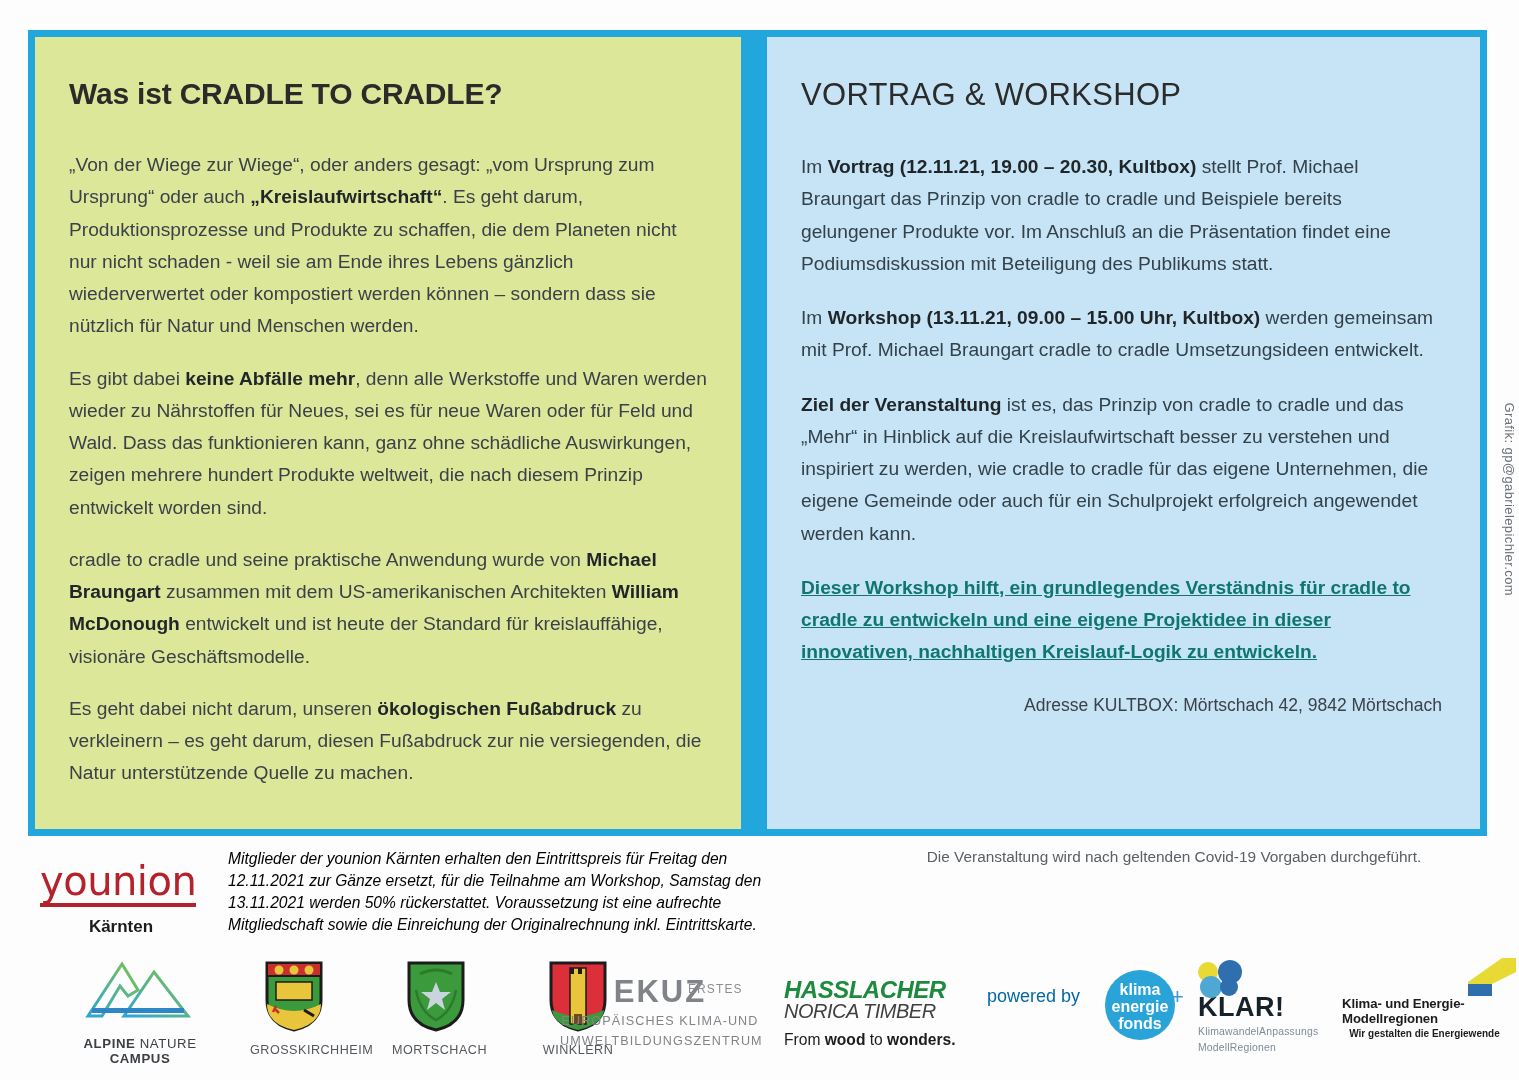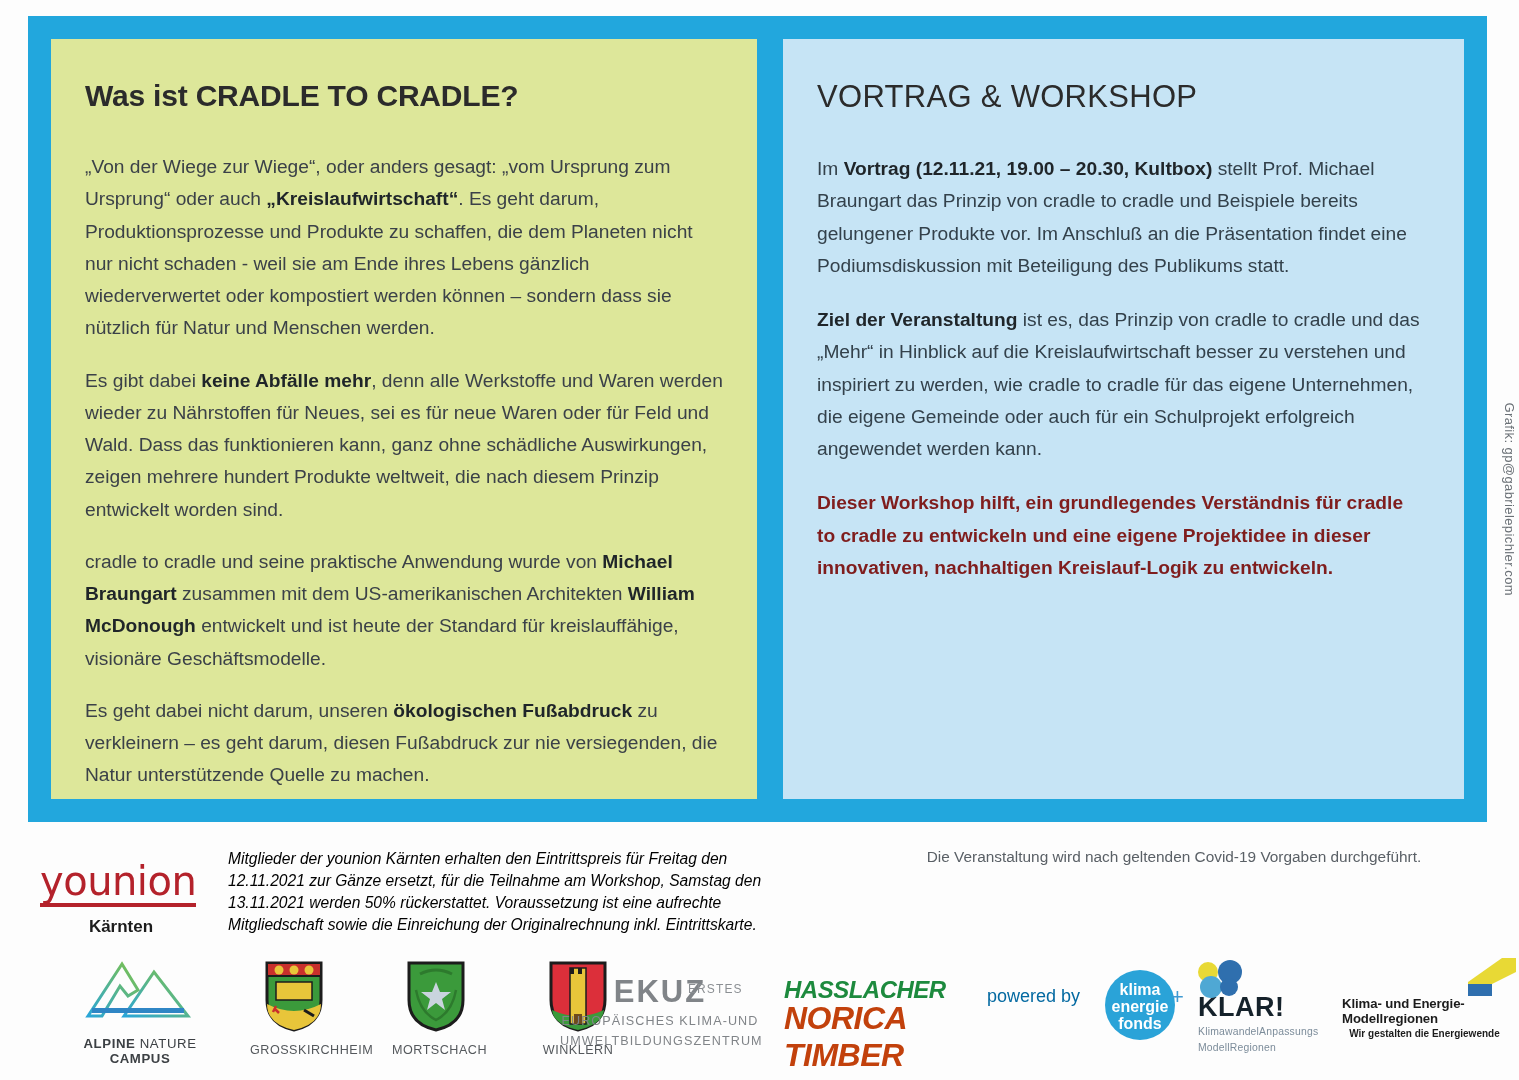--- a/index.html
+++ b/index.html
@@ -7,24 +7,24 @@
     width: 1519px; height: 1080px;
     background: #ffffff;
     font-family: "Liberation Sans", sans-serif;
     overflow: hidden;
   }
   .page { position: relative; width: 1519px; height: 1080px; background: #fdfdfd; }
 
   
   .frame {
     position: absolute;
-    left: 28px; top: 16px;
+    left: 28px; top: 30px;
     width: 1459px; height: 806px;
     background: #22a7dd;
-    padding: 23px;
+    padding: 7px;
     display: flex;
     gap: 26px;
   }
   .panel { position: relative; height: 100%; overflow: hidden; }
   .panel-green { width: 706px; background: #dde79a; }
   .panel-blue  { flex: 1;      background: #c6e4f5; }
 
   .panel-inner { padding: 40px 34px 0 34px; }
   .panel-blue .panel-inner { padding: 40px 38px 0 34px; }
 
@@ -38,21 +38,21 @@
   .panel-blue h1.heading { font-weight: normal; font-size: 31px; letter-spacing: 0.3px; }
 
   p.body {
     font-size: 19.2px;
     line-height: 1.68;
     color: #3b4148;
     margin-bottom: 20px;
   }
   .panel-blue p.body { color: #33414b; margin-bottom: 22px; }
   p.body b { color: #1f2529; font-weight: bold; }
-  p.body.strong { font-weight: bold; color: #7f1d1d; }
+  p.body.strong { font-weight: bold; color: #0f766e; text-decoration: underline; }
   p.addr {
     font-size: 17.5px;
     color: #3b4148;
     text-align: right;
     margin-top: 26px;
   }
 
   
   .credit {
     position: absolute;
@@ -110,21 +110,21 @@
   .crest { width: 62px; height: 72px; margin: 0 auto; }
   .crest-label { font-size: 12.6px; color: #54585c; letter-spacing: 0.5px; margin-top: 7px; }
 
   .ekuz { position: absolute; left: 548px; top: 20px; width: 200px; text-align: center; }
   .ekuz-word { font-size: 31px; font-weight: bold; color: #808488; letter-spacing: 2px; }
   .ekuz-sub1 { position: absolute; left: 128px; top: 8px; font-size: 12px; color: #8b8f93; letter-spacing: 1.1px; }
   .ekuz-lines { font-size: 12.6px; color: #808488; letter-spacing: 1.1px; line-height: 1.45; margin-top: 2px; }
 
   .hass { position: absolute; left: 772px; top: 22px; width: 178px; }
   .hass-l1 { font-size: 24px; font-weight: bold; font-style: italic; color: #1d8a3e; letter-spacing: -0.5px; }
-  .hass-l2 { font-size: 32px; font-weight: bold; font-style: italic; color: #c2410c; letter-spacing: -0.5px; margin-top: -4px; }
+  .hass-l2 { font-size: 20px; font-weight: normal; font-style: italic; color: #404040; letter-spacing: -0.5px; margin-top: -4px; }
   .hass-l3 { font-size: 15.6px; color: #1c1c1c; margin-top: 8px; }
   .hass-l3 b { font-weight: bold; }
 
   .kef { position: absolute; left: 975px; top: 12px; width: 205px; height: 78px; }
   .kef-powered { position: absolute; left: 0; top: 20px; font-size: 18px; color: #0369a1; }
   .kef-circle {
     position: absolute; left: 118px; top: 4px; width: 70px; height: 70px;
     border-radius: 50%; background: #2aa3d8;
   }
   .kef-circle span {
@@ -174,27 +174,31 @@
     </div>
 
     <div class="panel panel-blue">
       <div class="panel-inner">
         <h1 class="heading">VORTRAG &amp; WORKSHOP</h1>
 
         <p class="body">
           <span>Im </span><b>Vortrag (12.11.21, 19.00 – 20.30, Kultbox)</b><span> stellt Prof. Michael Braungart das Prinzip von cradle to cradle und Beispiele bereits gelungener Produkte vor. Im Anschluß an die Präsentation findet eine Podiumsdiskussion mit Beteiligung des Publikums statt.</span>
         </p>
 
+        <p class="body">
+          <span>Im </span><b>Workshop (13.11.21, 09.00 – 15.00 Uhr, Kultbox)</b><span> werden gemeinsam mit Prof. Michael Braungart cradle to cradle Umsetzungsideen entwickelt.</span>
+        </p>
 
         <p class="body">
           <b>Ziel der Veranstaltung</b><span> ist es, das Prinzip von cradle to cradle und das „Mehr“ in Hinblick auf die Kreislaufwirtschaft besser zu verstehen und inspiriert zu werden, wie cradle to cradle für das eigene Unternehmen, die eigene Gemeinde oder auch für ein Schulprojekt erfolgreich angewendet werden kann.</span>
         </p>
 
         <p class="body strong">Dieser Workshop hilft, ein grundlegendes Verständnis für cradle to cradle zu entwickeln und eine eigene Projektidee in dieser innovativen, nachhaltigen Kreislauf-Logik zu entwickeln.</p>
 
+        <p class="addr">Adresse KULTBOX: Mörtschach 42, 9842 Mörtschach</p>
       </div>
     </div>
   </div>
 
   <div class="credit">Grafik: gp@gabrielepichler.com</div>
 
   <div class="footer">
 
     <div class="younion-block">
       <div class="younion-logo">

